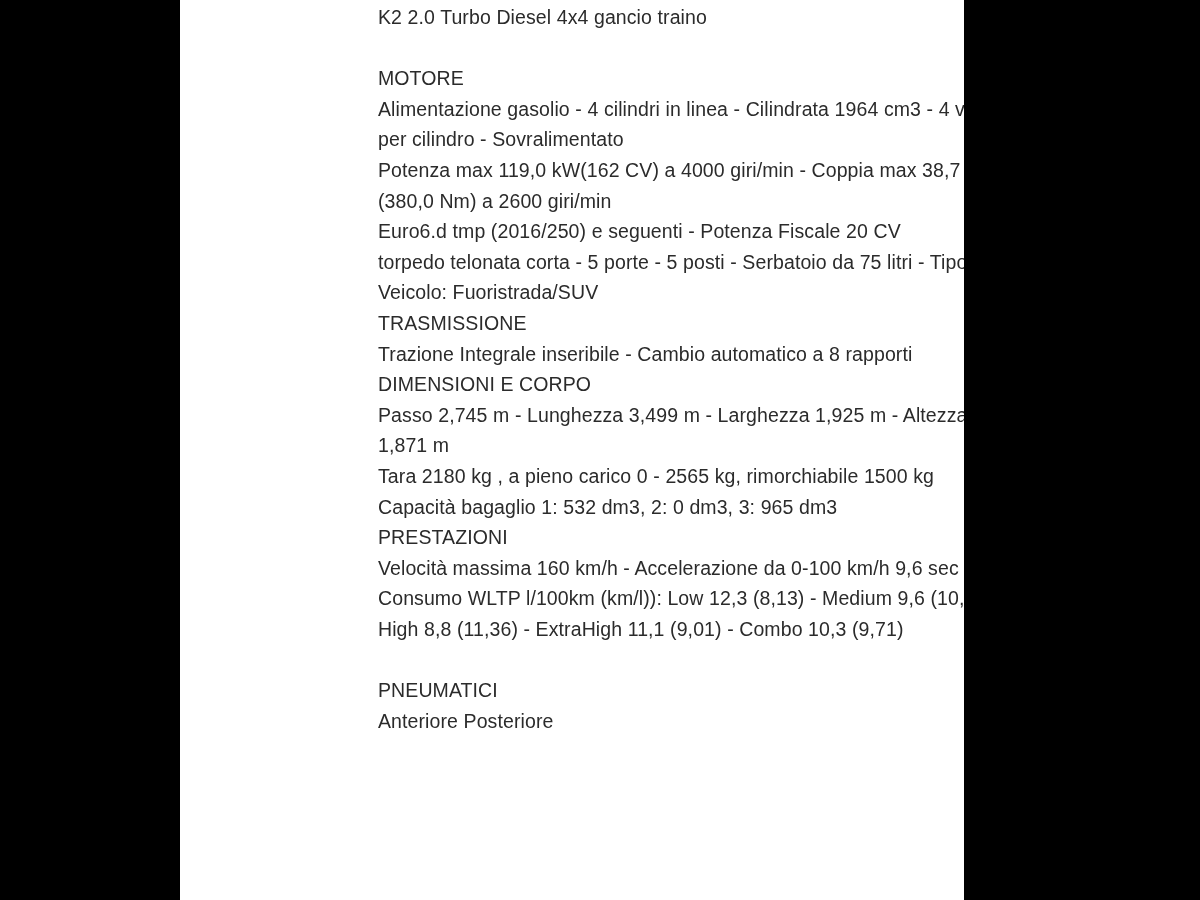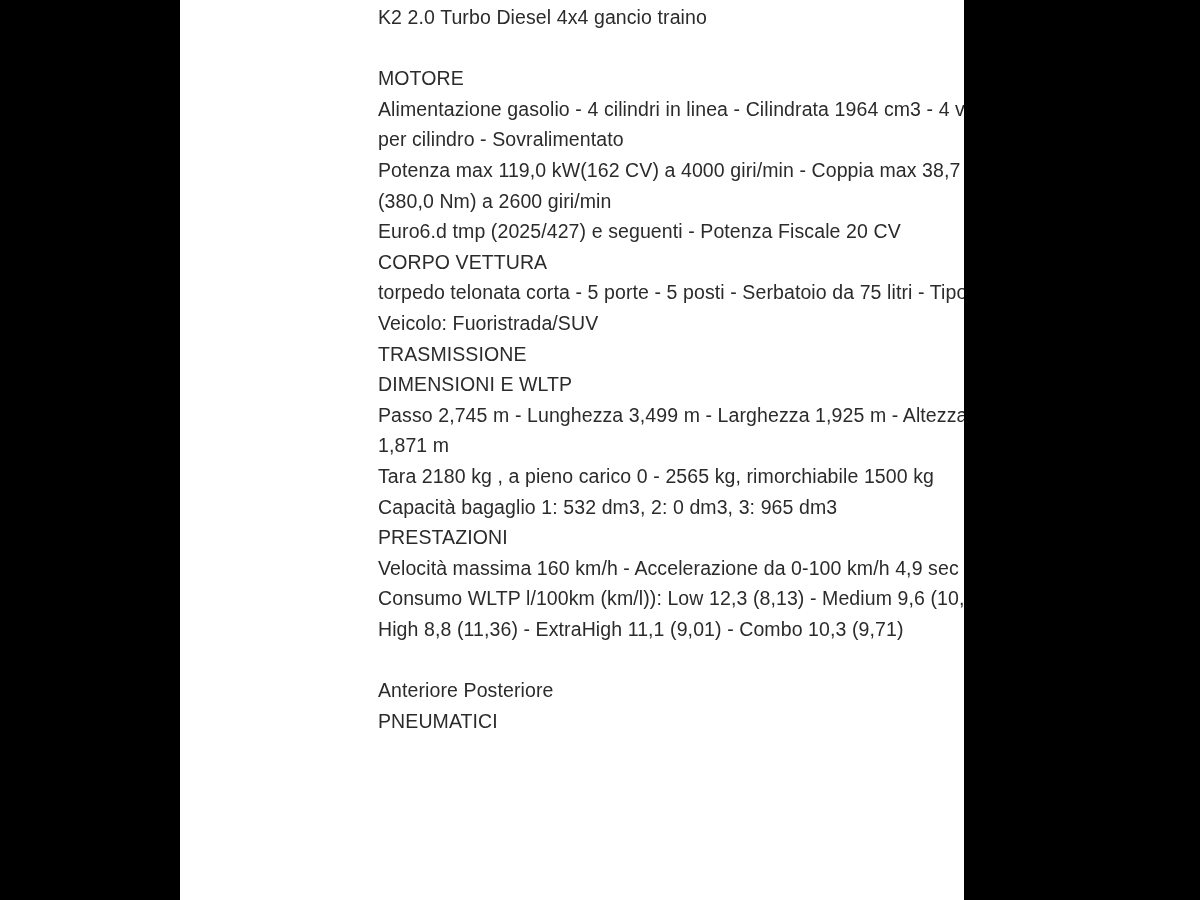--- a/index.html
+++ b/index.html
@@ -64,30 +64,30 @@
   <div class="right-bar"></div>
 
   <div class="page-sheet">
     <div class="doc-body">
       <div class="line">K2 2.0 Turbo Diesel 4x4 gancio traino</div>
       <div id="doc-blocks">
           <div class="spacer"></div>
           <div class="line">MOTORE</div>
           <div class="line">Alimentazione gasolio - 4 cilindri in linea - Cilindrata 1964 cm3 - 4 valvole per cilindro - Sovralimentato</div>
           <div class="line">Potenza max 119,0 kW(162 CV) a 4000 giri/min - Coppia max 38,7 kgm (380,0 Nm) a 2600 giri/min</div>
-          <div class="line">Euro6.d tmp (2025/427) e seguenti - Potenza Fiscale 20 CV</div>
-          <div class="line">CORPO VETTURA</div>
+          <div class="line">Euro6.d tmp (2016/250) e seguenti - Potenza Fiscale 20 CV</div>
           <div class="line">torpedo telonata corta - 5 porte - 5 posti - Serbatoio da 75 litri - Tipo Veicolo: Fuoristrada/SUV</div>
           <div class="line">TRASMISSIONE</div>
-          <div class="line">DIMENSIONI E WLTP</div>
+          <div class="line">Trazione Integrale inseribile - Cambio automatico a 8 rapporti</div>
+          <div class="line">DIMENSIONI E CORPO</div>
           <div class="line">Passo 2,745 m - Lunghezza 3,499 m - Larghezza 1,925 m - Altezza 1,871 m</div>
           <div class="line">Tara 2180 kg , a pieno carico 0 - 2565 kg, rimorchiabile 1500 kg</div>
           <div class="line">Capacità bagaglio 1: 532 dm3, 2: 0 dm3, 3: 965 dm3</div>
           <div class="line">PRESTAZIONI</div>
-          <div class="line">Velocità massima 160 km/h - Accelerazione da 0-100 km/h 4,9 sec</div>
+          <div class="line">Velocità massima 160 km/h - Accelerazione da 0-100 km/h 9,6 sec</div>
           <div class="line">Consumo WLTP l/100km (km/l)): Low 12,3 (8,13) - Medium 9,6 (10,42) - High 8,8 (11,36) - ExtraHigh 11,1 (9,01) - Combo 10,3 (9,71)</div>
           <div class="spacer"></div>
+          <div class="line">PNEUMATICI</div>
           <div class="line">Anteriore Posteriore</div>
-          <div class="line">PNEUMATICI</div>
         </div>
     </div>
   </div>
 </div>
 
 </body></html>

